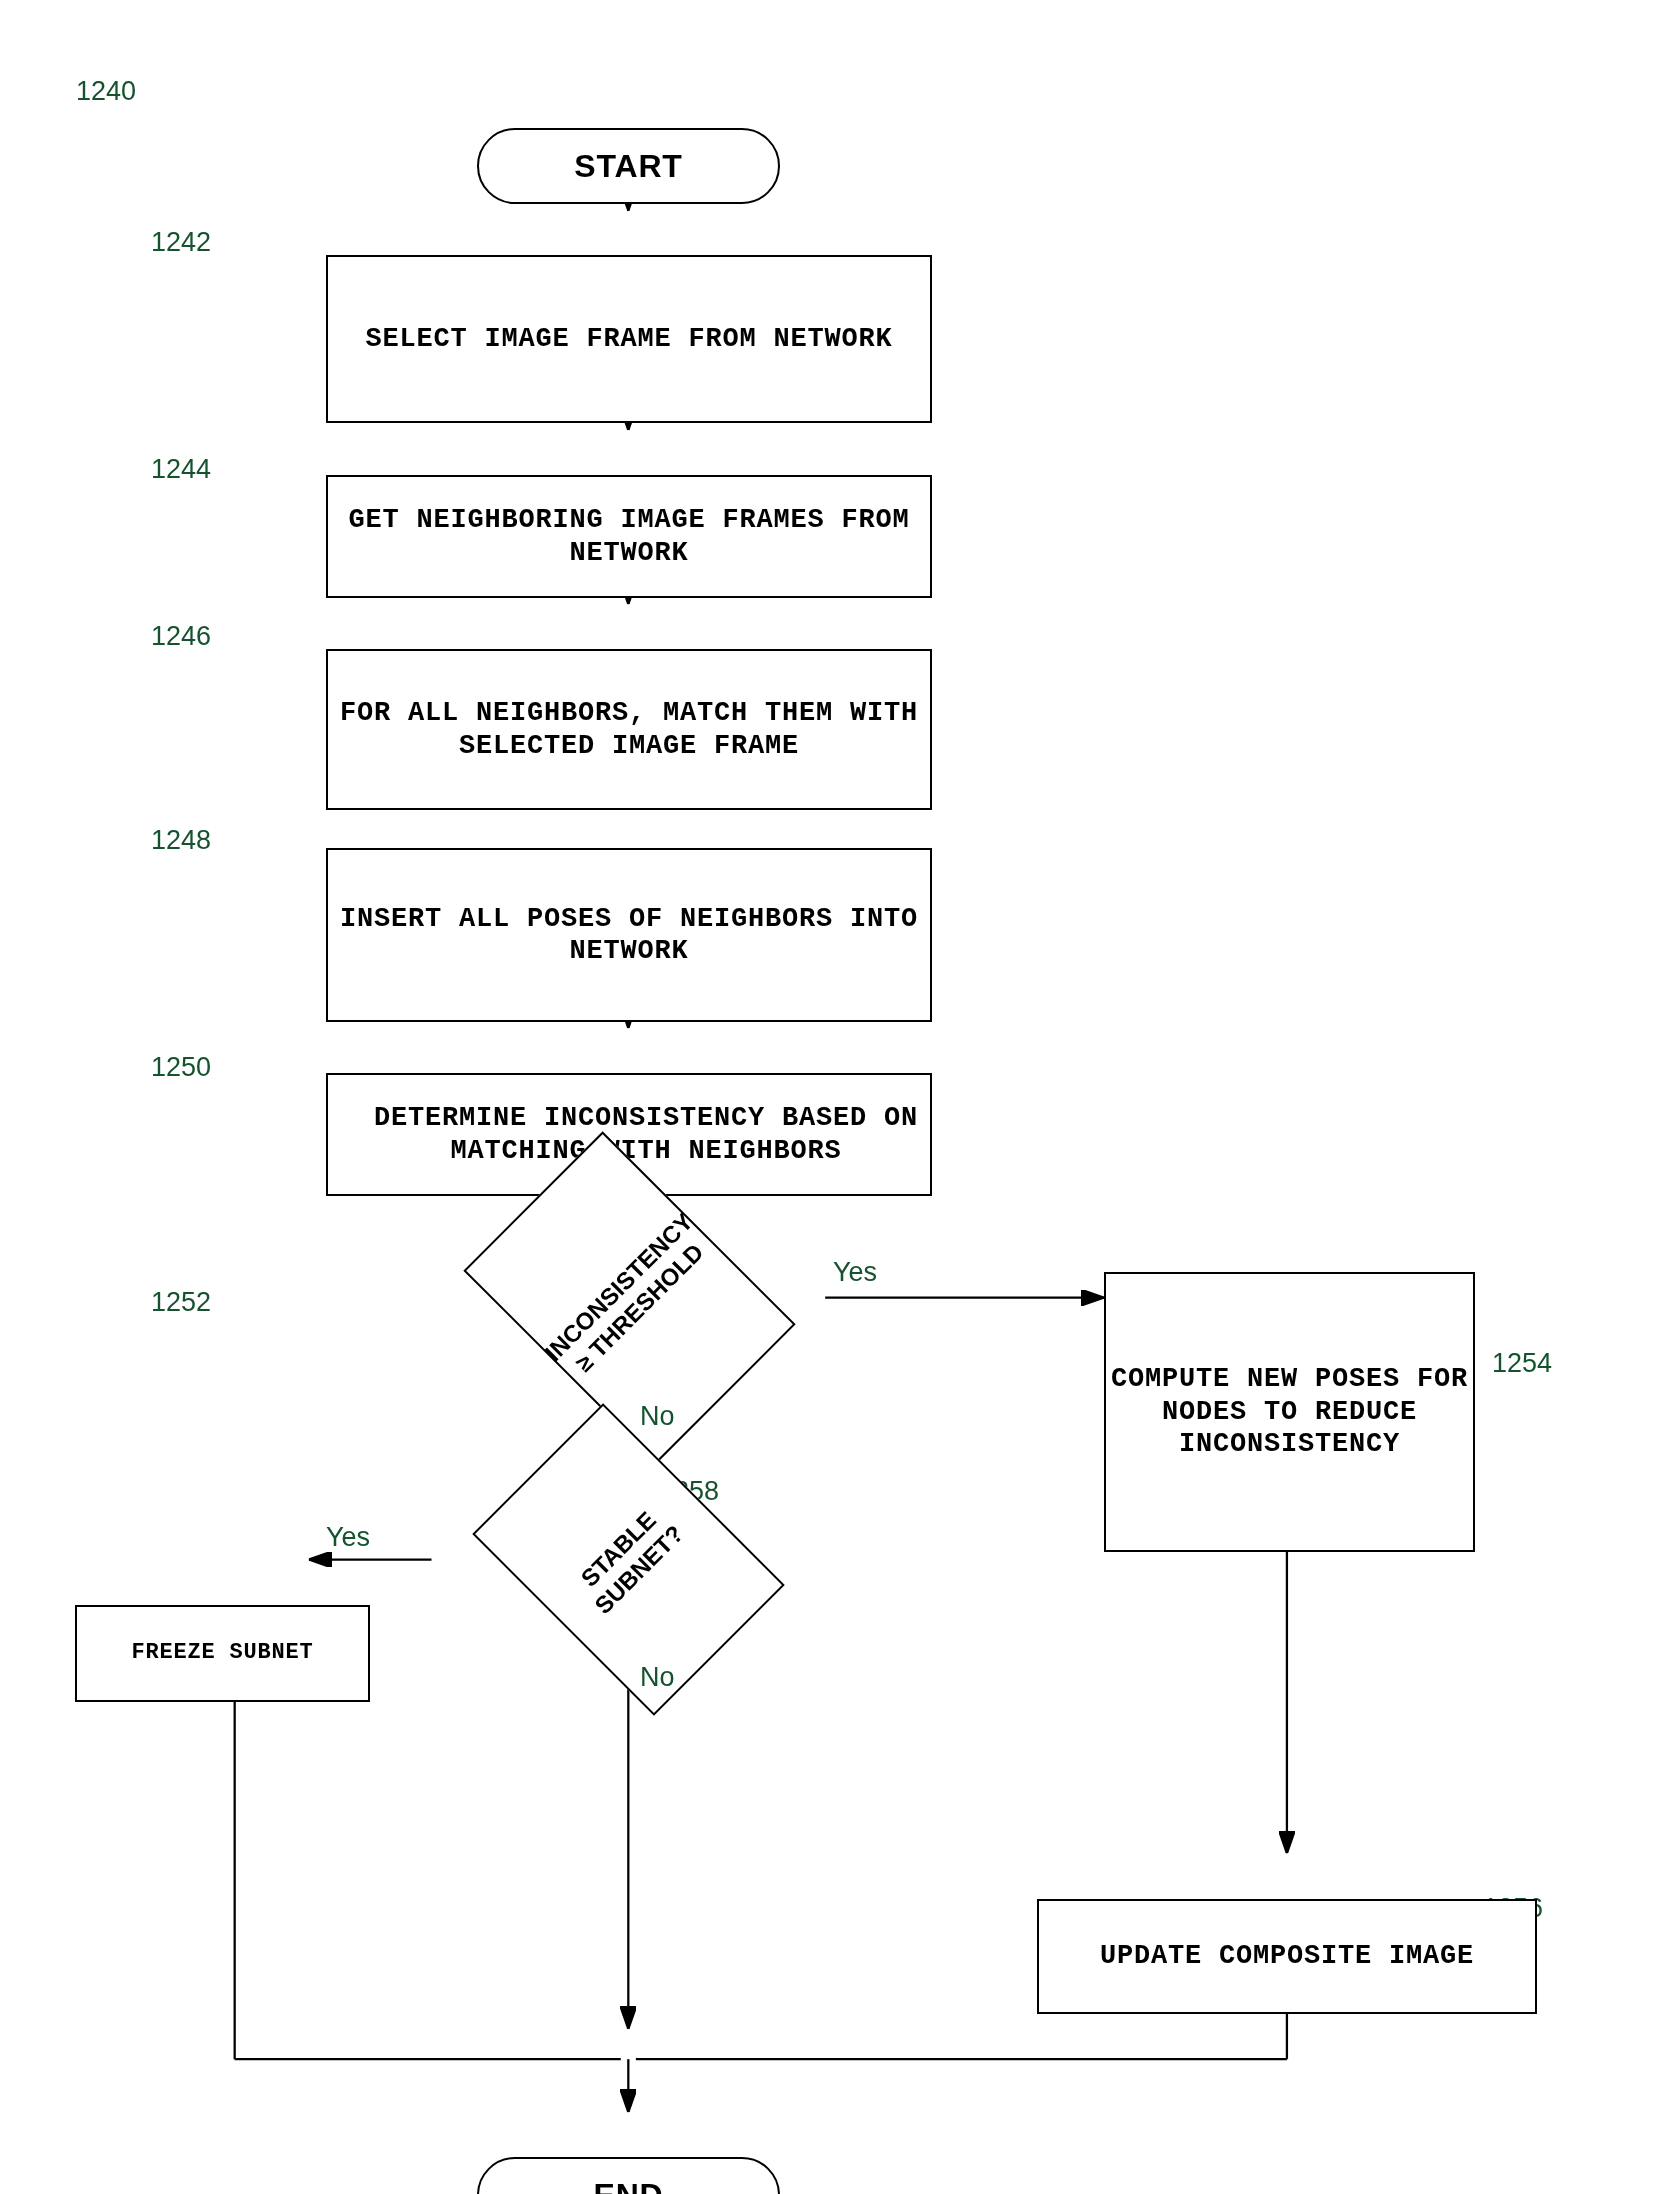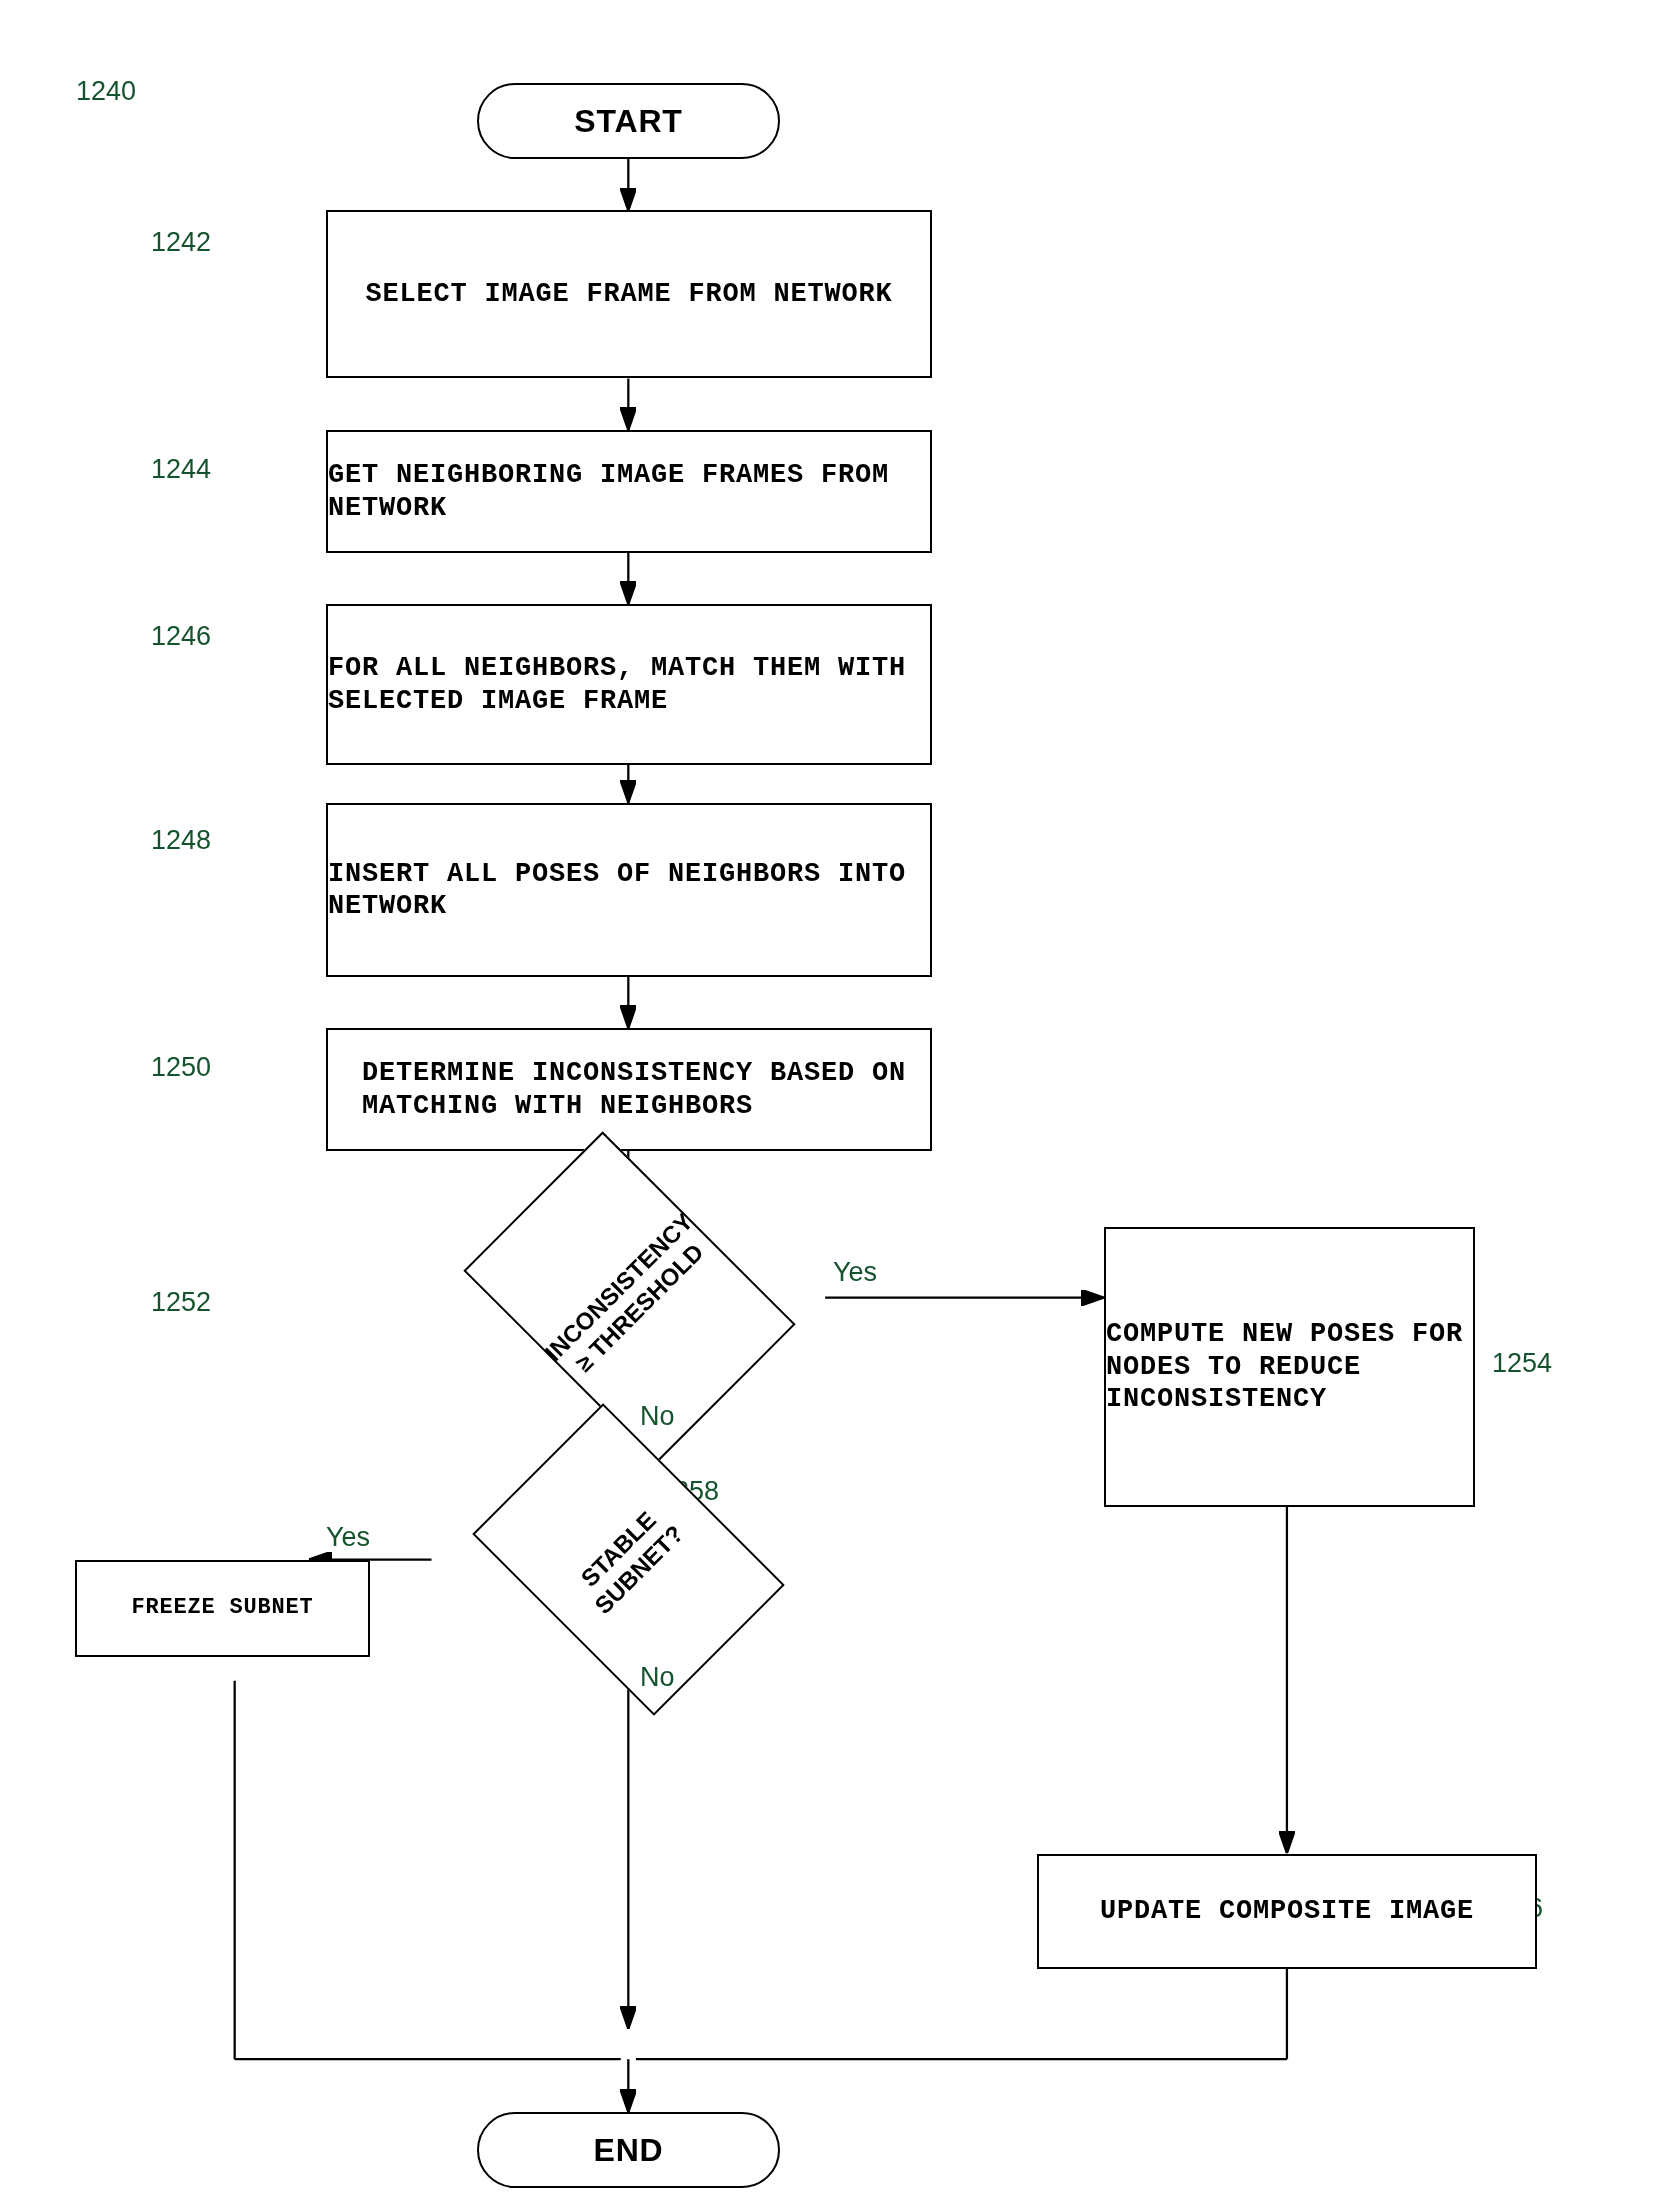--- a/index.html
+++ b/index.html
@@ -14,25 +14,26 @@
     .diagram-container {
       position: relative;
       width: 1673px;
       height: 2194px;
     }
     .node {
       position: absolute;
       display: flex;
       align-items: center;
       justify-content: center;
-      text-align: left;
+      text-align: center;
       font-size: 27px;
       font-weight: bold;
       letter-spacing: 0.8px;
       line-height: 1.2;
+      margin-top: 45px;
     }
     .rounded-rect {
       border: 2.3px solid #000;
       border-radius: 38px;
       background: #fff;
     }
     .rect {
       border: 2.3px solid #000;
       background: #fff;
       font-family: Liberation Mono, monospace;

